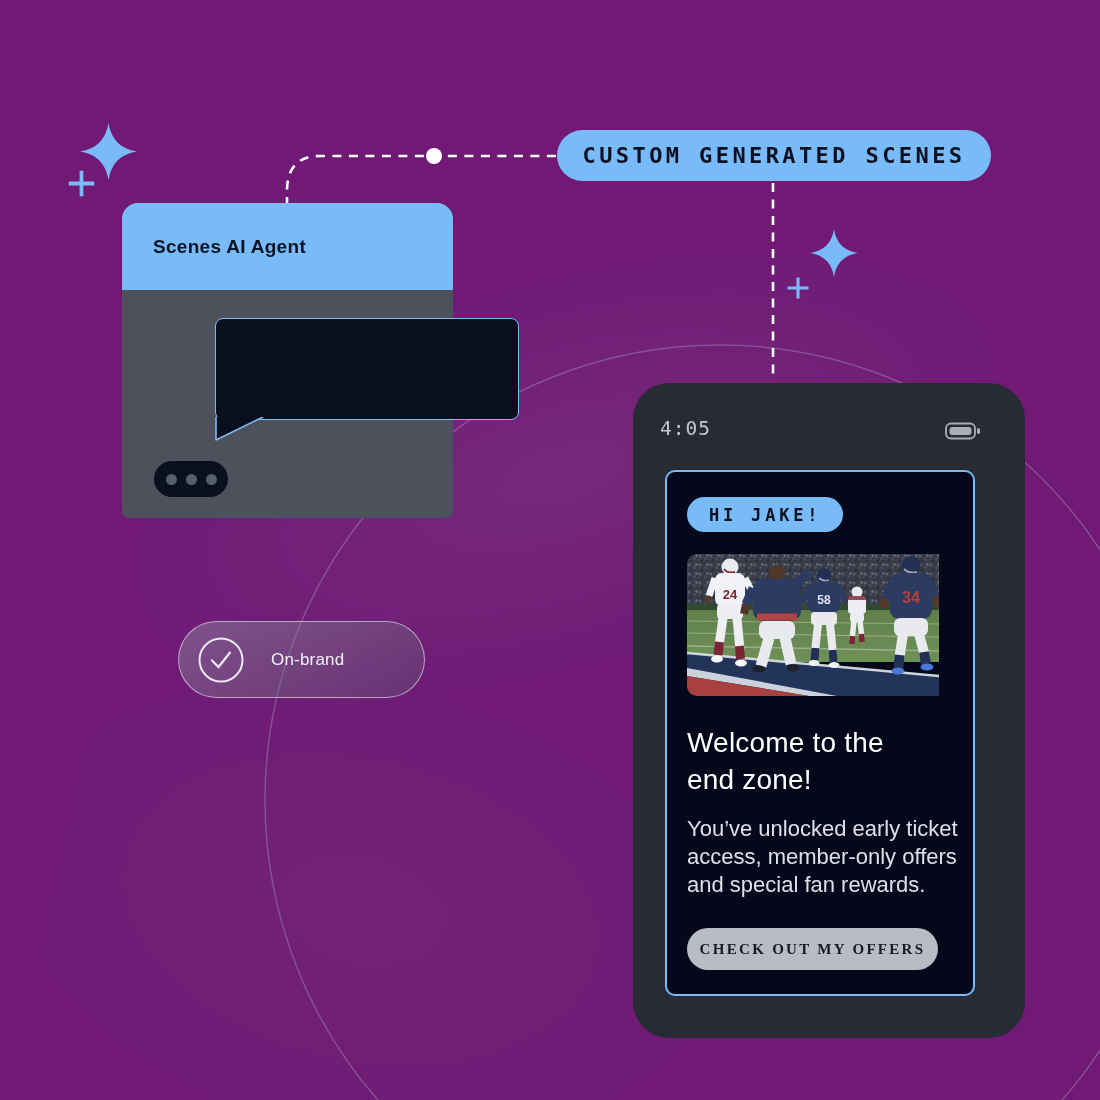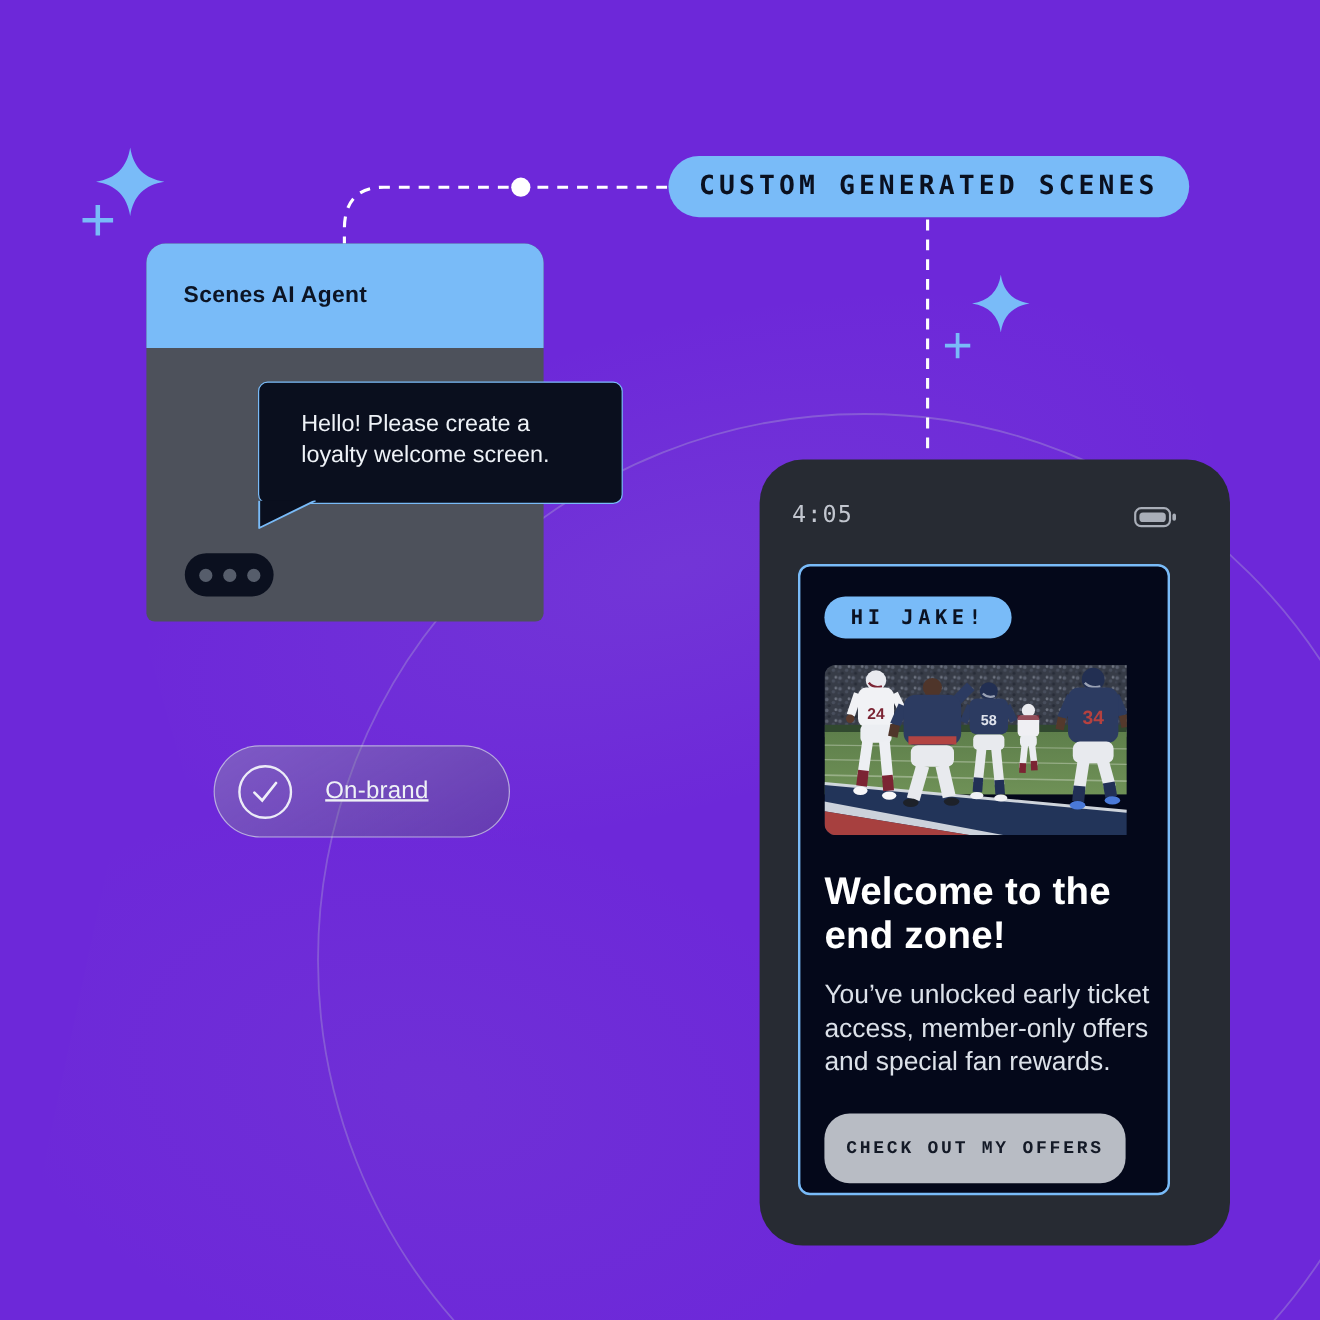--- a/index.html
+++ b/index.html
@@ -1,16 +1,16 @@
 <!DOCTYPE html>
 <html><head>
 <meta charset="utf-8">
 <style>
   html,body{margin:0;padding:0;background:#050a15;}
-  .canvas{position:relative;width:1100px;height:1100px;background:#6d28d9;overflow:hidden;
+  .canvas{position:relative;width:1100px;height:1100px;background:#701a75;overflow:hidden;
           font-family:"Liberation Sans",sans-serif;}
   .abs{position:absolute;}
 
   
   .overlay{left:0;top:0;width:1100px;height:1100px;pointer-events:none;}
   .flare-a{left:120px;top:230px;width:980px;height:460px;
            background:radial-gradient(ellipse at 45% 50%, rgba(160,172,195,0.10), transparent 62%);
            transform:rotate(-16deg);}
   .flare-b{left:60px;top:640px;width:760px;height:520px;
            background:radial-gradient(ellipse at 40% 55%, rgba(140,150,172,0.07), transparent 60%);
@@ -37,40 +37,40 @@
                display:flex;align-items:center;justify-content:center;gap:9px;}
   .typing-dot{width:11px;height:11px;border-radius:50%;background:#565d6b;}
 
   
   .feature-pill{left:178px;width:247px;height:77px;border-radius:39px;box-sizing:border-box;
                 background:linear-gradient(150deg, rgba(150,158,172,0.42), rgba(86,92,105,0.34));
                 border:1.5px solid rgba(226,232,241,0.62);
                 display:flex;align-items:center;}
   .pill-1{top:621px;} .pill-2{top:757px;} .pill-3{top:893px;}
   .check-wrap{margin-left:19px;width:46px;height:46px;flex:0 0 auto;}
-  .pill-label{margin-left:27px;font-size:20px;color:#eef1f6;letter-spacing:0.2px;text-decoration:underline;}
+  .pill-label{margin-left:27px;font-size:17px;color:#eef1f6;letter-spacing:0.2px;}
 
   
   .phone{left:585px;top:383px;width:392px;height:655px;border-radius:36px;background:#272b33;margin-left:48px;}
   .status-time{position:absolute;left:27px;top:34px;font-family:"DejaVu Sans Mono",monospace;
                font-size:19.5px;letter-spacing:1px;color:#c2c6cf;}
   .battery{position:absolute;right:44px;top:39px;}
 
   .screen{position:absolute;left:32px;top:87px;width:310px;height:526px;background:#04081a;
           border:2px solid #79bbf8;border-radius:10px;box-sizing:border-box;}
   .greeting{position:absolute;left:20px;top:25px;height:35px;padding:0 22px;border-radius:18px;background:#79bbf8;
             display:flex;align-items:center;font-family:"DejaVu Sans Mono",monospace;
             font-weight:700;font-size:17px;letter-spacing:3.8px;color:#0b1222;}
   .hero{position:absolute;left:20px;top:82px;width:300px;height:142px;border-radius:10px;overflow:hidden;}
-  .headline{position:absolute;left:20px;top:252px;width:240px;font-size:32px;font-weight:700;
+  .headline{position:absolute;left:20px;top:252px;width:240px;font-size:28px;font-weight:400;
             line-height:37px;color:#ffffff;letter-spacing:0.2px;}
   .screen-body{position:absolute;left:20px;top:343px;width:274px;font-size:22px;line-height:28px;color:#dce1e9;}
-  .cta{position:absolute;left:20px;top:456px;width:251px;height:58px;border-radius:21px;background:#b8bcc4;
+  .cta{position:absolute;left:20px;top:456px;width:251px;height:42px;border-radius:21px;background:#b8bcc4;
        border:none;display:flex;align-items:center;justify-content:center;cursor:pointer;
-       font-family:Liberation Mono, monospace;font-weight:700;font-size:15px;letter-spacing:2.3px;color:#141a27;}
+       font-family:Liberation Serif, serif;font-weight:700;font-size:15px;letter-spacing:2.3px;color:#141a27;}
 </style>
 </head>
 <body>
 
 <div class="canvas">
 
   <svg class="abs overlay" width="1100" height="1100" viewBox="0 0 1100 1100">
     <circle cx="720" cy="800" r="455" fill="none" stroke="rgba(188,196,212,0.30)" stroke-width="1.5"></circle>
     <path d="M287 206 L287 191 Q287 156 320 156 L556 156" fill="none" stroke="#ffffff" stroke-width="2.6" stroke-dasharray="9 7.5"></path>
     <path d="M773 183 L773 381" fill="none" stroke="#ffffff" stroke-width="2.6" stroke-dasharray="9 7.5"></path>
@@ -95,21 +95,20 @@
 
   <div class="abs flow-badge">CUSTOM GENERATED SCENES</div>
 
   <div class="abs agent-card">
     <div class="agent-header">
       <div class="agent-title">Scenes AI Agent</div>
     </div>
   </div>
 
   <div class="abs bubble">
-    <div class="bubble-text">Hello! Please create a loyalty welcome screen.</div>
     <svg class="bubble-tail" width="50" height="26" viewBox="0 0 50 26">
       <path d="M1 0 L1 23 L48 0" fill="#0a0f1e" stroke="#79bbf8" stroke-width="1.6" stroke-linejoin="round"></path>
     </svg>
   </div>
 
   <div class="abs typing-pill">
     <div class="typing-dot"></div>
     <div class="typing-dot"></div>
     <div class="typing-dot"></div>
   </div>

